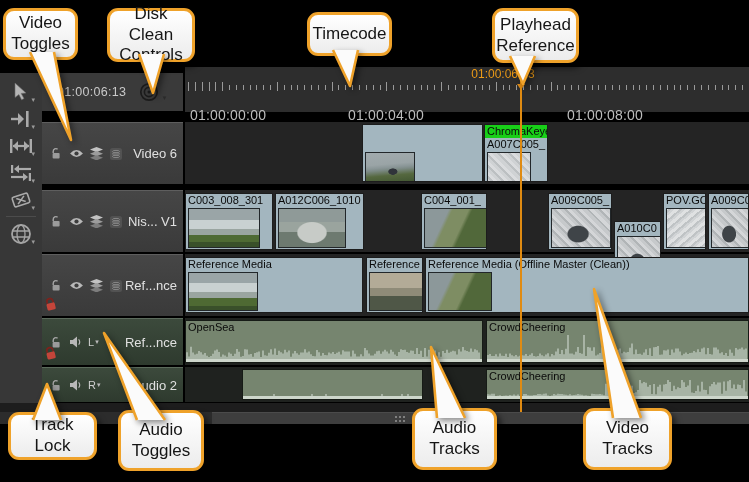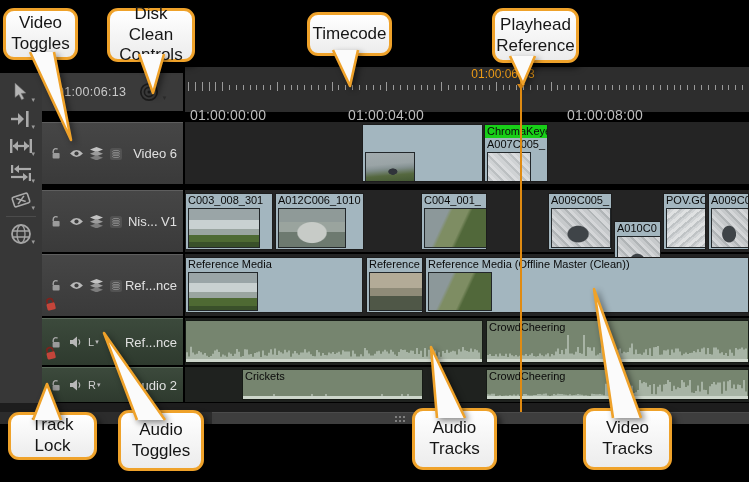--- a/index.html
+++ b/index.html
@@ -393,20 +393,21 @@
         <span class="chan">L</span>
         <span class="chdd">▾</span>
         <span class="tname">Ref...nce</span>
         <span class="redlock"><svg width="12" height="14" viewBox="0 0 12 14">
             <path d="M3 6 V4.4 a3 3 0 0 1 6 0 V6" fill="none" stroke="#7e221c" stroke-width="1.6"></path>
             <rect x="1.8" y="6" width="8.4" height="7" rx="1.5" fill="#c4453a"></rect>
           </svg></span>
       </div>
       <div class="trow audio" style="top: 318px; height: 47px;"></div>
       <div class="clip audio" style="left: 185px; top: 320px; width: 298px; height: 43px;">
+        <div class="cname">OpenSea</div>
         <svg width="296" height="14" class="wave">
           <path d="M1,14 V6.2 M3,14 V10.6 M5,14 V0.7 M7,14 V6.4 M9,14 V8.4 M11,14 V7.8 M13,14 V4.9 M15,14 V6.3 M17,14 V8.5 M19,14 V7.0 M21,14 V9.7 M23,14 V10.9 M25,14 V10.1 M27,14 V7.7 M29,14 V4.6 M31,14 V3.5 M33,14 V5.9 M35,14 V10.8 M37,14 V8.5 M39,14 V9.4 M41,14 V10.8 M43,14 V6.5 M45,14 V7.7 M47,14 V10.0 M49,14 V7.8 M51,14 V3.1 M53,14 V5.7 M55,14 V10.7 M57,14 V9.9 M59,14 V3.3 M61,14 V3.5 M63,14 V8.4 M65,14 V8.1 M67,14 V10.7 M69,14 V7.0 M71,14 V6.3 M73,14 V5.5 M75,14 V11.0 M77,14 V4.5 M79,14 V9.2 M81,14 V9.7 M83,14 V6.8 M85,14 V3.3 M87,14 V8.5 M89,14 V2.6 M91,14 V8.9 M93,14 V4.8 M95,14 V6.3 M97,14 V7.6 M99,14 V3.7 M101,14 V6.2 M103,14 V4.5 M105,14 V10.8 M107,14 V7.6 M109,14 V5.1 M111,14 V7.2 M113,14 V8.8 M115,14 V6.6 M117,14 V6.4 M119,14 V3.3 M121,14 V6.4 M123,14 V5.6 M125,14 V8.2 M127,14 V9.9 M129,14 V10.3 M131,14 V4.0 M133,14 V6.3 M135,14 V9.7 M137,14 V7.0 M139,14 V9.0 M141,14 V9.2 M143,14 V6.5 M145,14 V7.4 M147,14 V6.1 M149,14 V7.9 M151,14 V6.7 M153,14 V5.7 M155,14 V8.4 M157,14 V4.3 M159,14 V5.4 M161,14 V5.5 M163,14 V5.5 M165,14 V10.5 M167,14 V4.4 M169,14 V7.7 M171,14 V10.4 M173,14 V10.5 M175,14 V8.2 M177,14 V10.3 M179,14 V2.1 M181,14 V4.3 M183,14 V7.6 M185,14 V9.6 M187,14 V9.4 M189,14 V7.7 M191,14 V5.2 M193,14 V4.8 M195,14 V7.8 M197,14 V5.4 M199,14 V3.8 M201,14 V5.4 M203,14 V7.4 M205,14 V3.8 M207,14 V5.7 M209,14 V8.6 M211,14 V10.0 M213,14 V6.1 M215,14 V3.3 M217,14 V3.9 M219,14 V3.8 M221,14 V5.9 M223,14 V6.8 M225,14 V4.4 M227,14 V4.7 M229,14 V8.0 M231,14 V2.0 M233,14 V8.0 M235,14 V4.8 M237,14 V10.9 M239,14 V2.1 M241,14 V10.5 M243,14 V3.7 M245,14 V6.4 M247,14 V3.6 M249,14 V4.5 M251,14 V10.3 M253,14 V6.2 M255,14 V10.7 M257,14 V4.9 M259,14 V6.9 M261,14 V3.7 M263,14 V6.8 M265,14 V5.8 M267,14 V4.7 M269,14 V5.2 M271,14 V8.4 M273,14 V3.2 M275,14 V5.5 M277,14 V0.9 M279,14 V4.3 M281,14 V4.9 M283,14 V5.7 M285,14 V2.6 M287,14 V5.8 M289,14 V3.2 M291,14 V4.3 M293,14 V6.6 " stroke="#c9d3c9" stroke-width="1.2" fill="none"></path>
         </svg>
         <div class="baseline"></div>
       </div>
       <div class="clip audio" style="left: 486px; top: 320px; width: 263px; height: 43px;">
         <div class="cname">CrowdCheering</div>
         <svg width="261" height="26" class="wave">
           <path d="M1,26 V21.1 M3,26 V20.0 M5,26 V22.1 M7,26 V22.0 M9,26 V20.2 M11,26 V22.4 M13,26 V19.4 M15,26 V21.8 M17,26 V22.0 M19,26 V19.8 M21,26 V23.0 M23,26 V19.5 M25,26 V21.3 M27,26 V22.2 M29,26 V21.1 M31,26 V22.4 M33,26 V21.8 M35,26 V21.2 M37,26 V21.5 M39,26 V20.0 M41,26 V22.0 M43,26 V20.7 M45,26 V19.3 M47,26 V22.0 M49,26 V22.5 M51,26 V21.9 M53,26 V19.4 M55,26 V21.2 M57,26 V22.2 M59,26 V20.6 M61,26 V19.2 M63,26 V22.4 M65,26 V19.9 M67,26 V21.3 M69,26 V17.6 M71,26 V14.6 M73,26 V20.0 M75,26 V16.1 M77,26 V20.3 M79,26 V14.7 M81,26 V1.0 M83,26 V19.6 M85,26 V19.6 M87,26 V20.5 M89,26 V17.7 M91,26 V13.1 M93,26 V19.0 M95,26 V19.8 M97,26 V1.0 M99,26 V22.0 M101,26 V13.1 M103,26 V13.6 M105,26 V16.7 M107,26 V13.2 M109,26 V21.6 M111,26 V20.6 M113,26 V19.1 M115,26 V13.2 M117,26 V18.6 M119,26 V15.1 M121,26 V20.9 M123,26 V16.6 M125,26 V16.1 M127,26 V14.9 M129,26 V21.7 M131,26 V15.7 M133,26 V14.5 M135,26 V19.3 M137,26 V17.7 M139,26 V18.5 M141,26 V18.1 M143,26 V13.8 M145,26 V9.6 M147,26 V20.2 M149,26 V15.5 M151,26 V20.1 M153,26 V19.7 M155,26 V20.7 M157,26 V18.6 M159,26 V15.3 M161,26 V21.0 M163,26 V14.2 M165,26 V21.9 M167,26 V13.3 M169,26 V13.0 M171,26 V12.0 M173,26 V20.7 M175,26 V20.5 M177,26 V16.3 M179,26 V16.6 M181,26 V15.4 M183,26 V20.9 M185,26 V15.6 M187,26 V18.4 M189,26 V14.5 M191,26 V14.6 M193,26 V17.4 M195,26 V21.3 M197,26 V19.7 M199,26 V18.6 M201,26 V20.1 M203,26 V18.9 M205,26 V18.8 M207,26 V17.1 M209,26 V18.2 M211,26 V15.2 M213,26 V18.1 M215,26 V14.6 M217,26 V13.6 M219,26 V20.2 M221,26 V14.1 M223,26 V20.0 M225,26 V20.4 M227,26 V13.6 M229,26 V13.6 M231,26 V15.6 M233,26 V19.2 M235,26 V18.3 M237,26 V21.0 M239,26 V18.9 M241,26 V22.0 M243,26 V15.4 M245,26 V18.7 M247,26 V21.8 M249,26 V13.9 M251,26 V15.6 M253,26 V14.7 M255,26 V13.5 M257,26 V15.5 M259,26 V14.4 " stroke="#c9d3c9" stroke-width="1.2" fill="none"></path>
         </svg>
@@ -424,21 +425,20 @@
             <path d="M1 4 h2.8 L8 .6 V11.4 L3.8 8 H1 Z" fill="#b8b8b8"></path>
             <path d="M9.6 3.4 a3.6 3.6 0 0 1 0 5.2" fill="none" stroke="#b8b8b8" stroke-width="1.2"></path>
           </svg>
         </span>
         <span class="chan">R</span>
         <span class="chdd">▾</span>
         <span class="tname">Audio 2</span>
       </div>
       <div class="trow audio" style="top: 367px; height: 35px;"></div>
       <div class="clip audio" style="left: 242px; top: 369px; width: 181px; height: 31px;">
-        <div class="cname">Crickets</div>
         <svg width="179" height="6" class="wave">
           <path d="M1,6 V5.0 M3,6 V5.0 M5,6 V5.0 M7,6 V5.0 M9,6 V5.0 M11,6 V5.0 M13,6 V5.0 M15,6 V5.0 M17,6 V5.0 M19,6 V5.0 M21,6 V5.0 M23,6 V5.0 M25,6 V5.0 M27,6 V5.0 M29,6 V5.0 M31,6 V3.0 M33,6 V5.0 M35,6 V5.0 M37,6 V5.0 M39,6 V5.0 M41,6 V5.0 M43,6 V5.0 M45,6 V5.0 M47,6 V5.0 M49,6 V5.0 M51,6 V5.0 M53,6 V5.0 M55,6 V5.0 M57,6 V5.0 M59,6 V5.0 M61,6 V5.0 M63,6 V5.0 M65,6 V5.0 M67,6 V5.0 M69,6 V3.0 M71,6 V5.0 M73,6 V5.0 M75,6 V5.0 M77,6 V5.0 M79,6 V5.0 M81,6 V5.0 M83,6 V3.0 M85,6 V5.0 M87,6 V5.0 M89,6 V5.0 M91,6 V5.0 M93,6 V5.0 M95,6 V5.0 M97,6 V5.0 M99,6 V5.0 M101,6 V5.0 M103,6 V5.0 M105,6 V5.0 M107,6 V5.0 M109,6 V5.0 M111,6 V5.0 M113,6 V5.0 M115,6 V5.0 M117,6 V5.0 M119,6 V5.0 M121,6 V5.0 M123,6 V5.0 M125,6 V5.0 M127,6 V5.0 M129,6 V5.0 M131,6 V5.0 M133,6 V5.0 M135,6 V5.0 M137,6 V5.0 M139,6 V3.0 M141,6 V5.0 M143,6 V5.0 M145,6 V5.0 M147,6 V5.0 M149,6 V5.0 M151,6 V5.0 M153,6 V5.0 M155,6 V5.0 M157,6 V5.0 M159,6 V3.0 M161,6 V5.0 M163,6 V5.0 M165,6 V3.0 M167,6 V5.0 M169,6 V5.0 M171,6 V5.0 M173,6 V5.0 M175,6 V5.0 M177,6 V5.0 " stroke="#c9d3c9" stroke-width="1.2" fill="none"></path>
         </svg>
         <div class="baseline"></div>
       </div>
       <div class="clip audio" style="left: 486px; top: 369px; width: 263px; height: 31px;">
         <div class="cname">CrowdCheering</div>
         <svg width="261" height="18" class="wave">
           <path d="M1,18 V15.2 M3,18 V15.4 M5,18 V14.8 M7,18 V14.7 M9,18 V16.9 M11,18 V16.7 M13,18 V16.3 M15,18 V16.9 M17,18 V16.7 M19,18 V16.4 M21,18 V16.8 M23,18 V16.1 M25,18 V16.5 M27,18 V15.4 M29,18 V16.6 M31,18 V15.5 M33,18 V16.9 M35,18 V17.0 M37,18 V15.0 M39,18 V15.1 M41,18 V16.3 M43,18 V16.4 M45,18 V16.5 M47,18 V15.9 M49,18 V16.1 M51,18 V15.0 M53,18 V14.9 M55,18 V15.6 M57,18 V14.7 M59,18 V14.6 M61,18 V16.4 M63,18 V17.0 M65,18 V16.5 M67,18 V14.9 M69,18 V15.8 M71,18 V14.7 M73,18 V15.0 M75,18 V15.0 M77,18 V15.5 M79,18 V15.8 M81,18 V16.3 M83,18 V15.3 M85,18 V16.2 M87,18 V15.9 M89,18 V15.8 M91,18 V15.1 M93,18 V15.4 M95,18 V15.8 M97,18 V16.5 M99,18 V16.2 M101,18 V16.7 M103,18 V16.9 M105,18 V14.8 M107,18 V15.1 M109,18 V15.2 M111,18 V15.2 M113,18 V14.9 M115,18 V15.4 M117,18 V16.2 M119,18 V4.7 M121,18 V1.0 M123,18 V3.7 M125,18 V1.0 M127,18 V8.6 M129,18 V14.2 M131,18 V8.7 M133,18 V1.0 M135,18 V6.3 M137,18 V1.0 M139,18 V8.8 M141,18 V3.1 M143,18 V11.6 M145,18 V6.7 M147,18 V14.0 M149,18 V13.3 M151,18 V11.0 M153,18 V1.0 M155,18 V4.2 M157,18 V3.0 M159,18 V3.7 M161,18 V7.7 M163,18 V6.0 M165,18 V15.0 M167,18 V5.1 M169,18 V15.3 M171,18 V7.8 M173,18 V5.7 M175,18 V12.4 M177,18 V5.4 M179,18 V4.9 M181,18 V1.0 M183,18 V3.1 M185,18 V12.0 M187,18 V6.8 M189,18 V10.3 M191,18 V8.3 M193,18 V8.9 M195,18 V1.0 M197,18 V3.2 M199,18 V8.0 M201,18 V6.4 M203,18 V1.0 M205,18 V13.5 M207,18 V14.0 M209,18 V12.1 M211,18 V6.6 M213,18 V12.4 M215,18 V2.8 M217,18 V10.8 M219,18 V10.9 M221,18 V15.3 M223,18 V7.3 M225,18 V4.9 M227,18 V3.1 M229,18 V5.5 M231,18 V3.6 M233,18 V3.5 M235,18 V14.8 M237,18 V2.5 M239,18 V11.8 M241,18 V2.3 M243,18 V1.0 M245,18 V9.3 M247,18 V5.6 M249,18 V10.1 M251,18 V5.4 M253,18 V5.9 M255,18 V9.3 M257,18 V1.0 M259,18 V12.5 " stroke="#c9d3c9" stroke-width="1.2" fill="none"></path>
         </svg>

